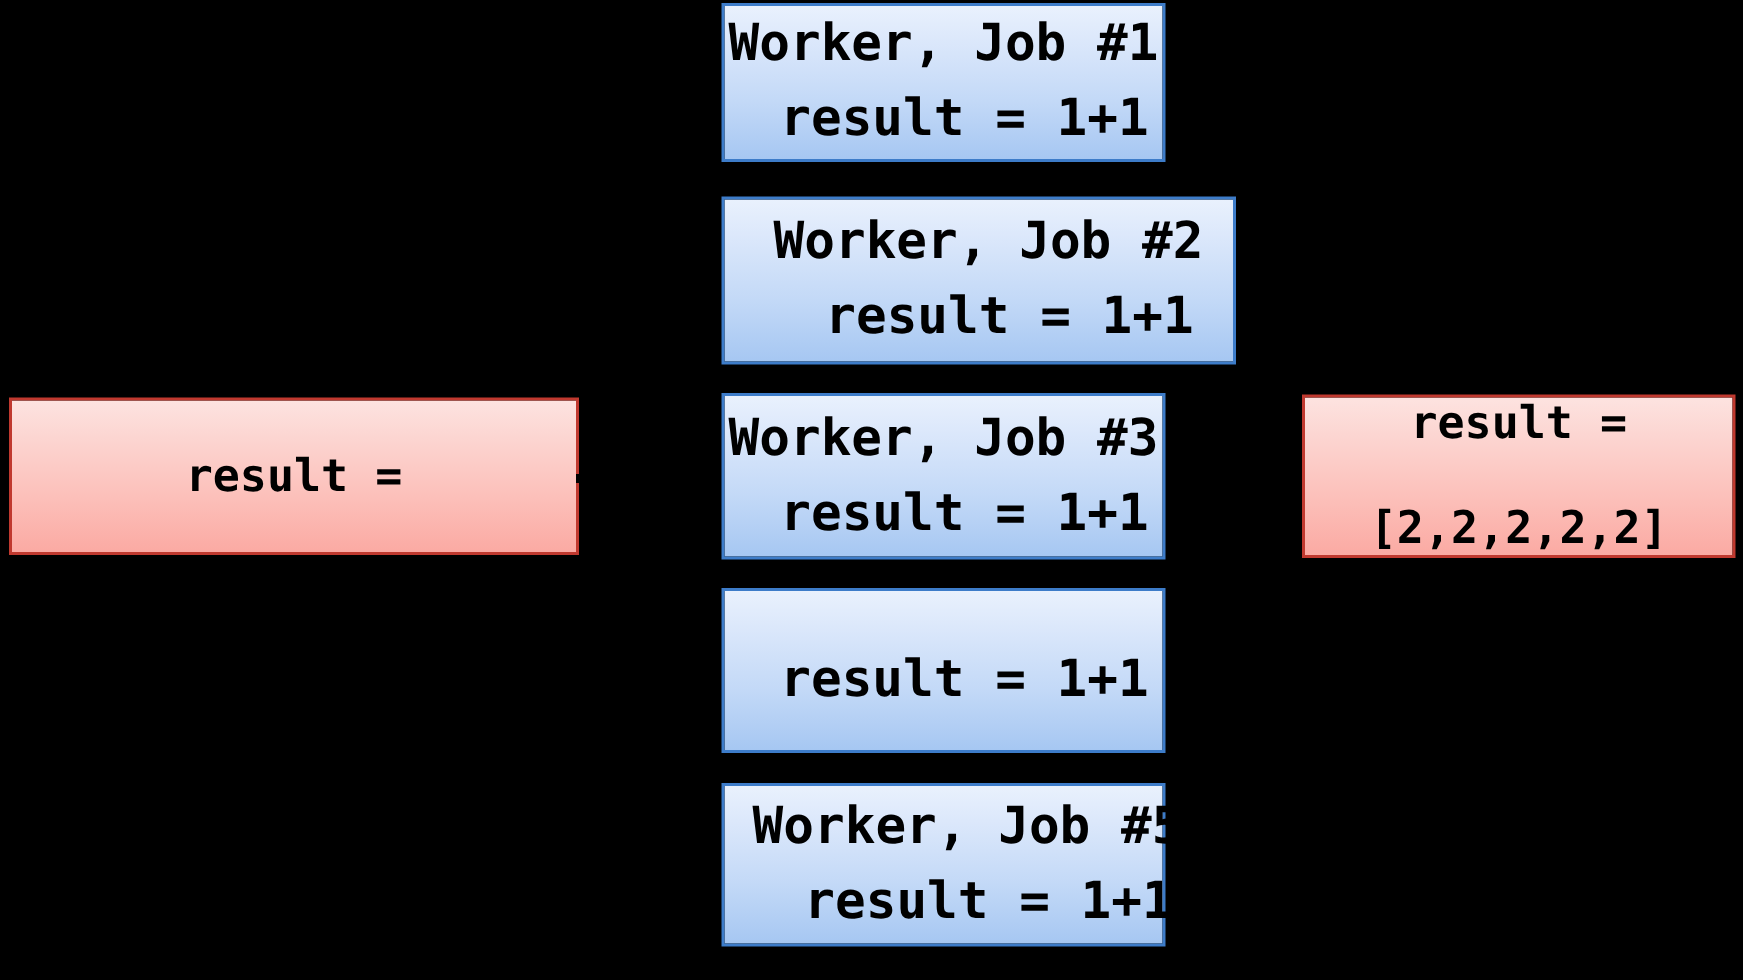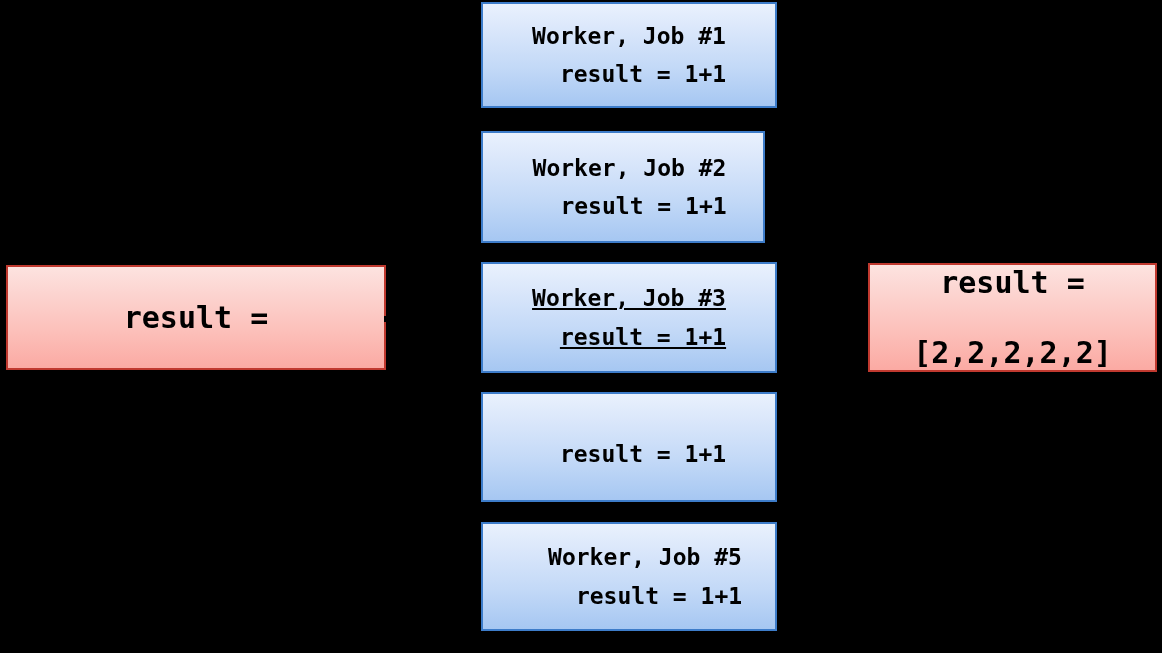--- a/index.html
+++ b/index.html
@@ -29,41 +29,41 @@
     line-height: 1.05;
   }
   .node .line {
     display: block;
     white-space: pre;
   }
   
   .worker {
     border: 2px solid #3d7cc9;
     background: linear-gradient(to bottom, #e9f1fd 0%, #dce8fb 22%, #c3d9f7 62%, #a6c7f2 100%);
-    font-size: 23px;
+    font-size: 34px;
     box-shadow: 0 0 0 0.5px rgba(0,0,0,0.15);
   }
   .worker .line2 {
     margin-top: 14px;
     margin-left: 28px;
   }
   
   .pinknode {
     border: 2px solid #c0392f;
     background: linear-gradient(to bottom, #fde3e0 0%, #fcd5d1 25%, #fcbfb9 65%, #fbaaa3 100%);
     font-size: 30px;
     gap: 33px;
   }
   .pinknode .line2 {
     margin-top: 6px;
   }
   
   #worker1 { left: 481px; top: 2px;   width: 296px; height: 106px; }
-  #worker2 { left: 481px; top: 131px; width: 284px; height: 112px; padding-left: 13px; }
-  #worker3 { left: 481px; top: 262px; width: 296px; height: 111px; text-decoration: underline; }
+  #worker2 { left: 481px; top: 131px; width: 343px; height: 112px; padding-left: 13px; }
+  #worker3 { left: 481px; top: 262px; width: 296px; height: 111px; }
   #worker4 { left: 481px; top: 392px; width: 296px; height: 110px; }
   #worker5 { left: 481px; top: 522px; width: 296px; height: 109px; padding-left: 32px; }
   #callnode   { left: 6px;   top: 265px; width: 380px; height: 105px; }
   #resultnode { left: 868px; top: 263px; width: 289px; height: 109px; }
 
   
   .stub {
     position: absolute;
     background: #000000;
   }

